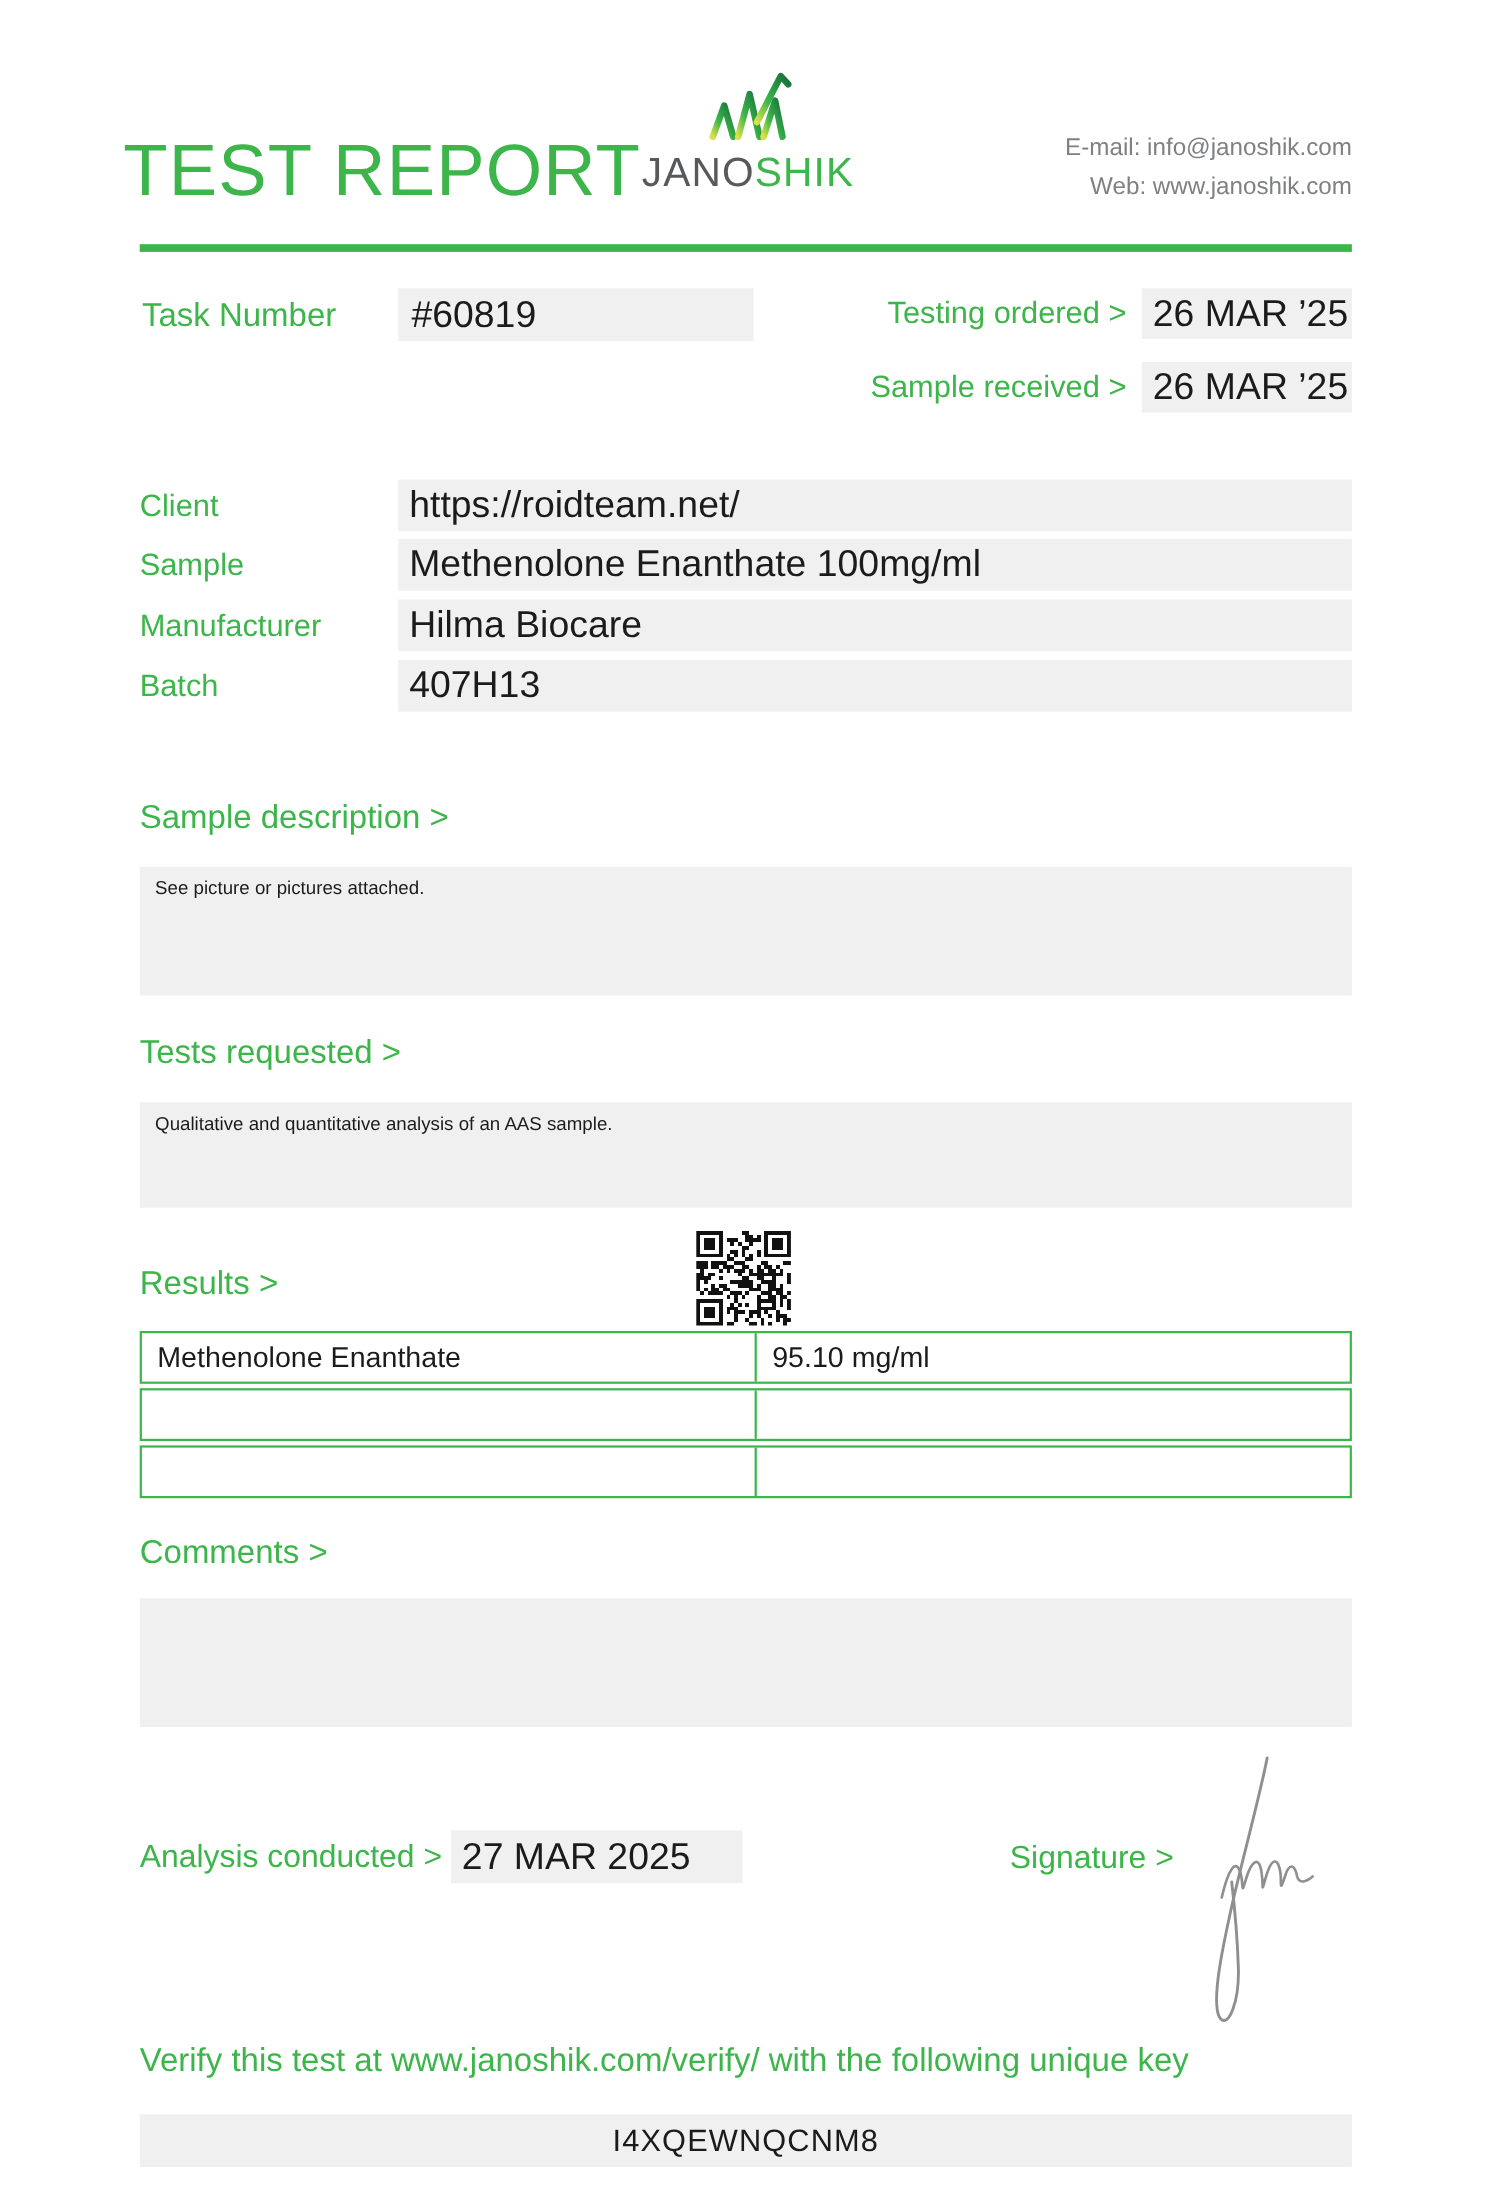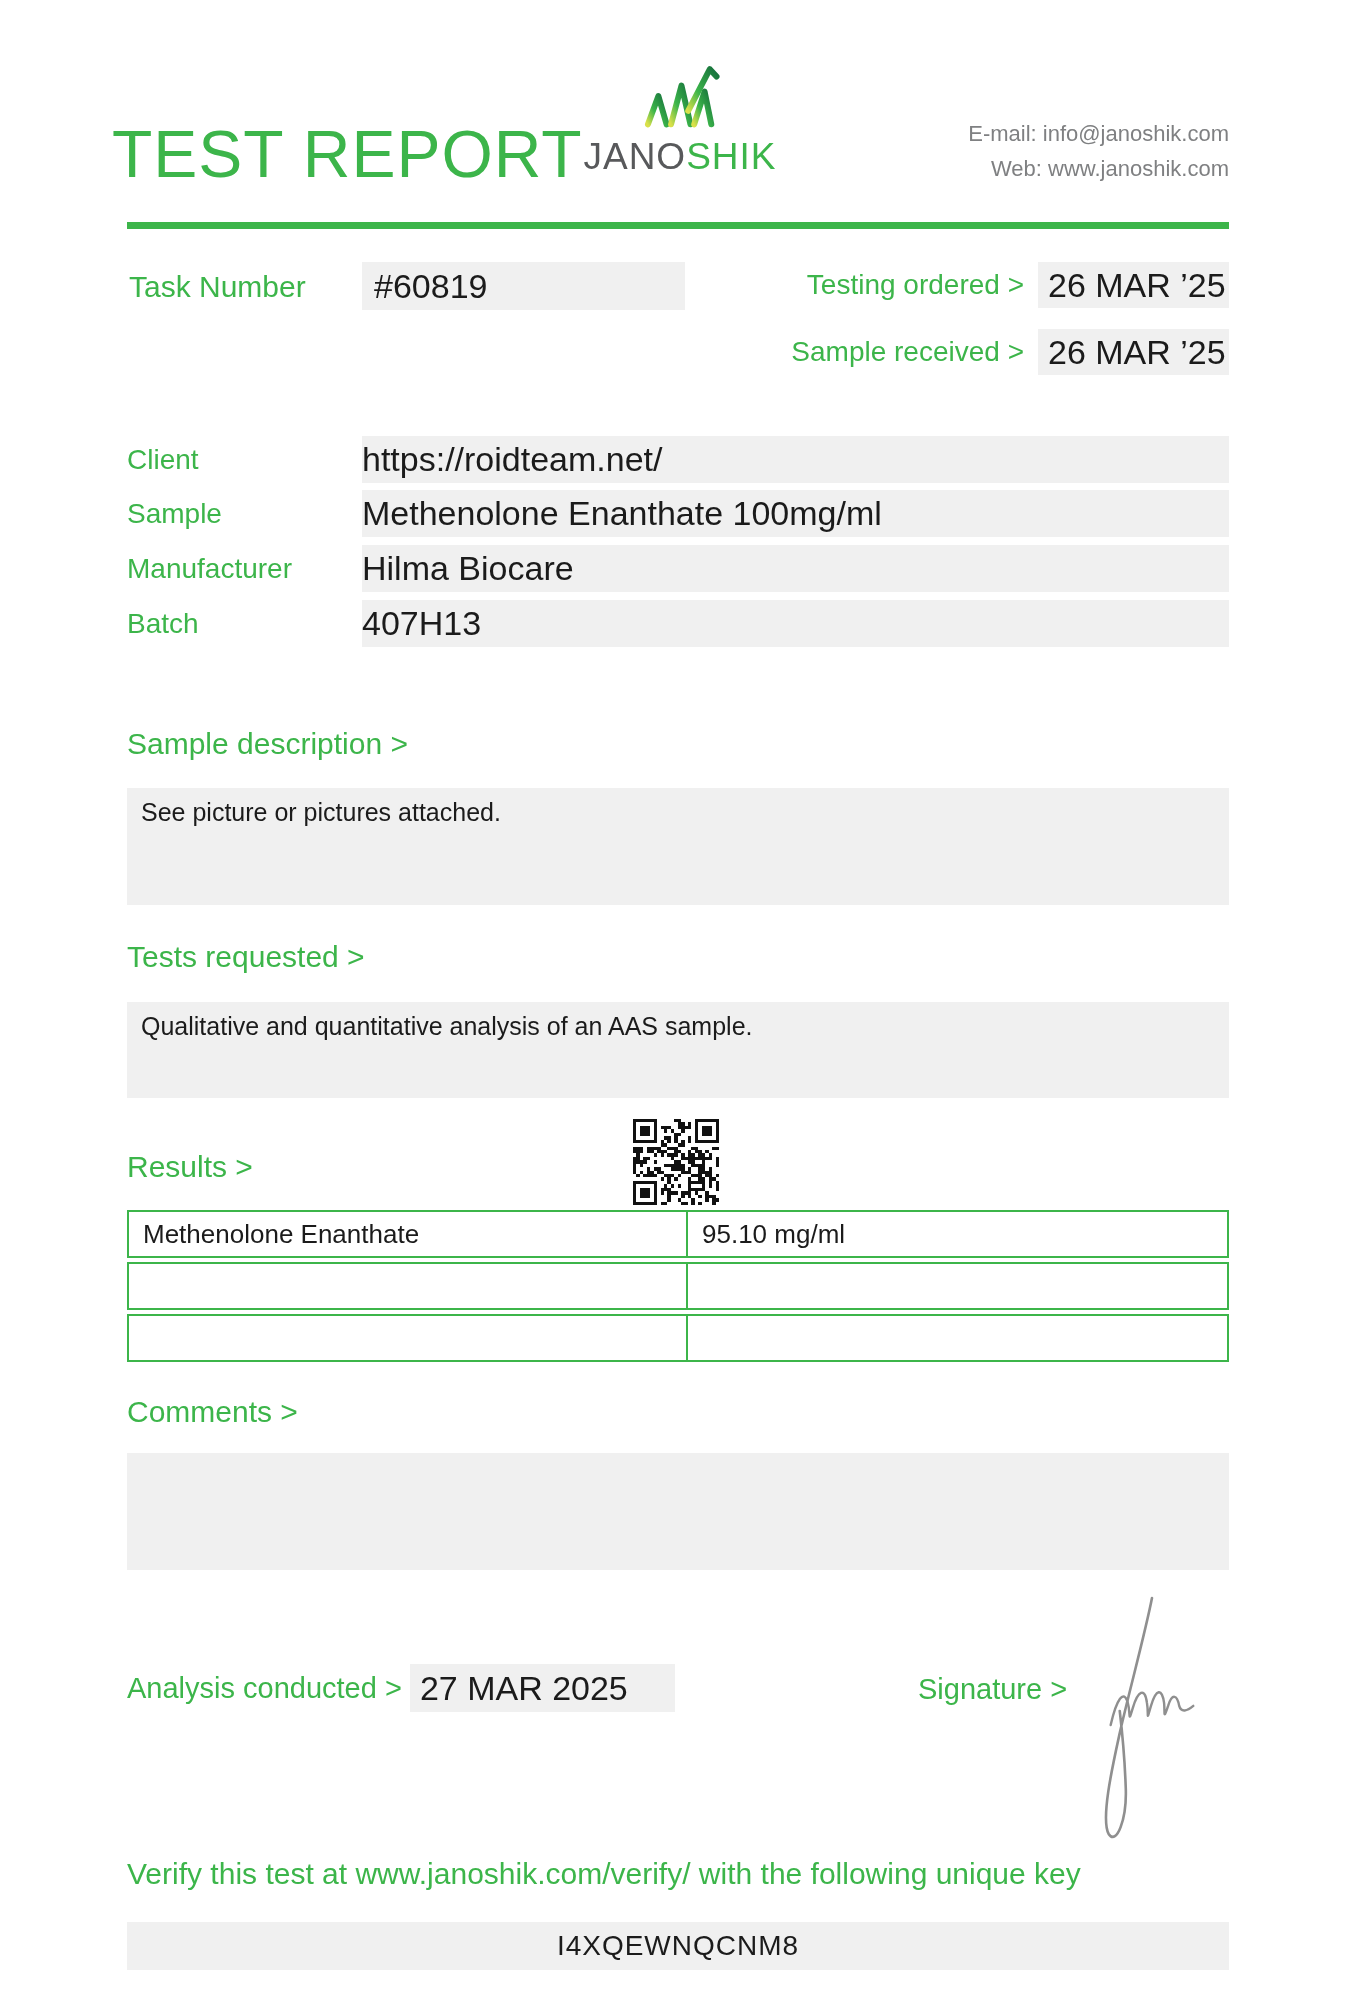--- a/index.html
+++ b/index.html
@@ -29,26 +29,26 @@
   .task-box{position:absolute;left:362px;top:262px;width:323px;height:48px;background:var(--box);font-size:34px;line-height:48px;padding-left:12px;white-space:nowrap}
   .meta-row{position:absolute;right:127px;display:flex;align-items:center}
   .meta-row .mlabel{font-size:28px;color:var(--green);margin-right:14px;white-space:nowrap}
   .meta-row .mbox{width:191px;height:46px;background:var(--box);font-size:34px;line-height:46px;padding-left:10px;white-space:nowrap}
   .meta-ordered{top:262px}
   .meta-received{top:329px}
 
   
   .field-row{position:absolute;left:127px;width:1102px;height:47px;display:flex;align-items:center}
   .field-row .flabel{width:235px;flex:none;font-size:28px;color:var(--green);white-space:nowrap}
-  .field-row .fval{flex:1;height:100%;background:var(--box);font-size:34px;display:flex;align-items:center;padding-left:0;white-space:nowrap}
+  .field-row .fval{flex:1;height:100%;background:var(--box);font-size:34px;display:flex;align-items:center;padding-left:10px;white-space:nowrap}
   .fr0{top:436px}.fr1{top:490px}.fr2{top:545px}.fr3{top:600px}
 
   
   .sec-head{position:absolute;left:127px;font-size:30px;color:var(--green);white-space:nowrap}
-  .sec-box{position:absolute;left:127px;width:1102px;background:var(--box);padding:10px 14px;font-size:25px}
+  .sec-box{position:absolute;left:127px;width:1102px;background:var(--box);padding:10px 14px;font-size:17px}
   .desc-head{top:727px}.desc-box{top:788px;height:117px}
   .tests-head{top:940px}.tests-box{top:1002px;height:96px}
   .results-head{top:1150px}
   .qr{position:absolute;left:633px;top:1119px;width:86px;height:86px}
 
   
   .rtable{position:absolute;left:127px;top:1210px;width:1102px}
   .rrow{display:flex;border:2px solid var(--green);height:48px;margin-bottom:4px}
   .rcell1{width:559px;flex:none;border-right:2px solid var(--green);display:flex;align-items:center;padding-left:14px;font-size:26px;white-space:nowrap}
   .rcell2{flex:1;display:flex;align-items:center;padding-left:14px;font-size:26px;white-space:nowrap}

